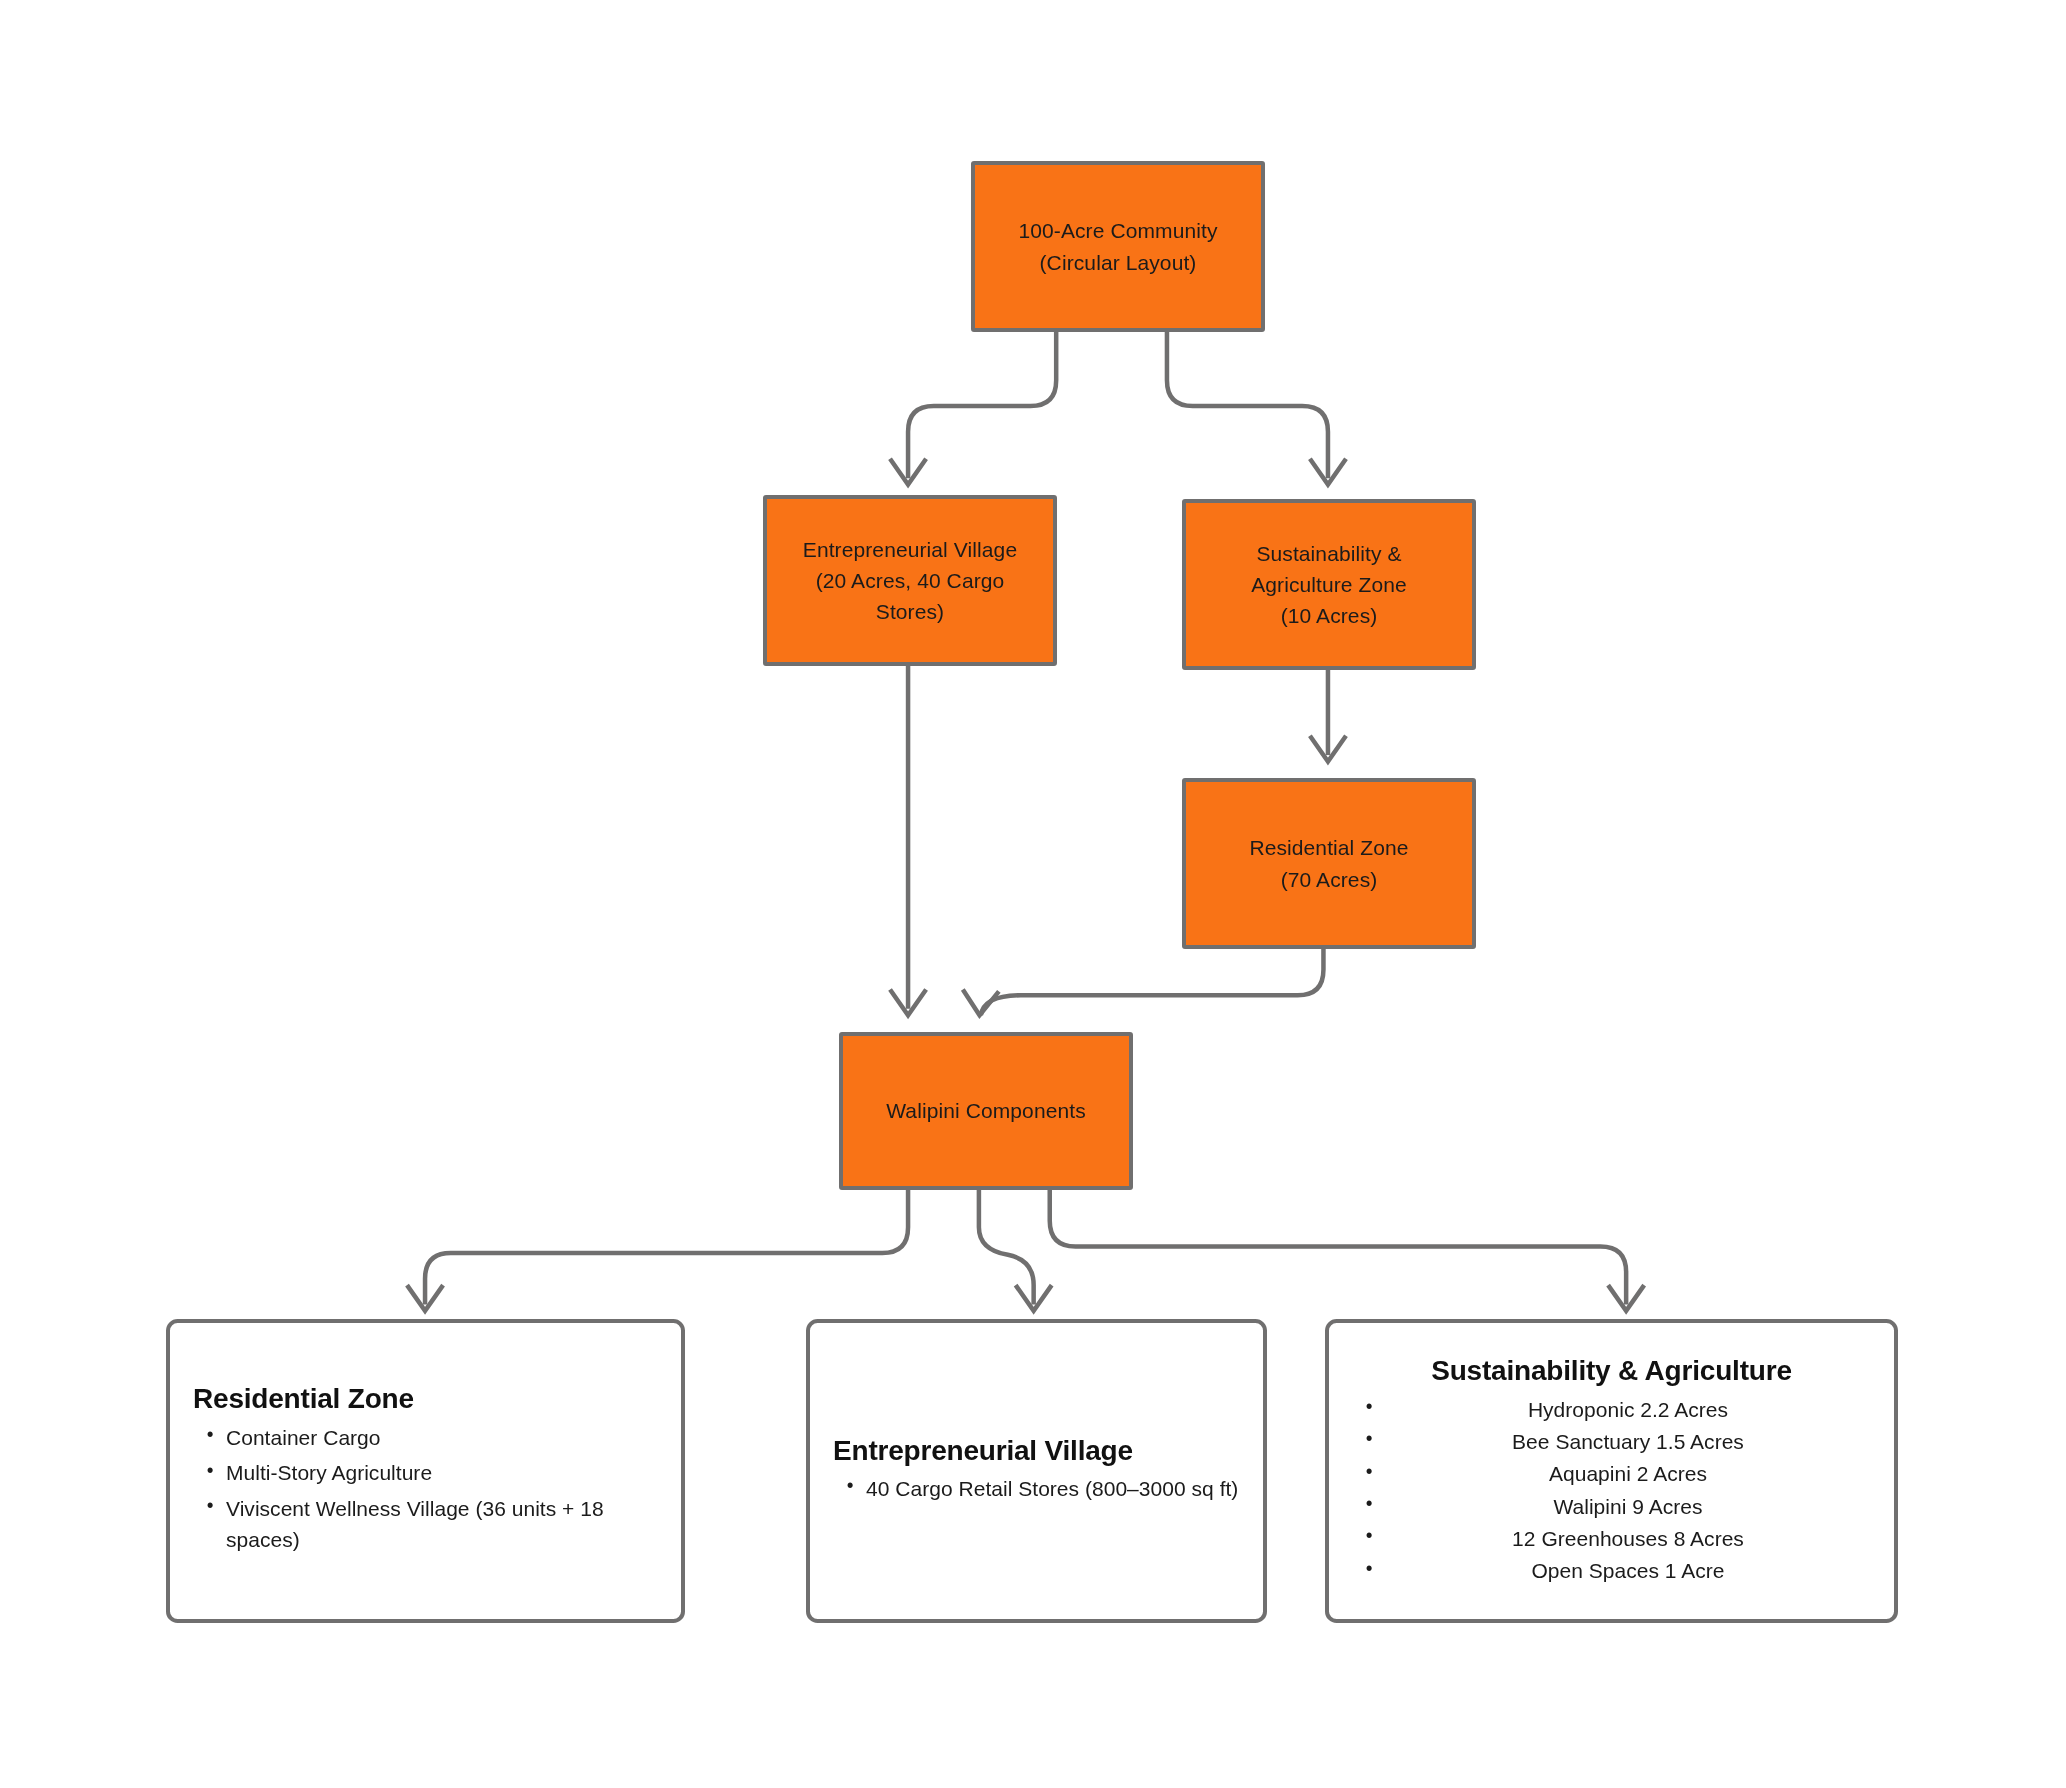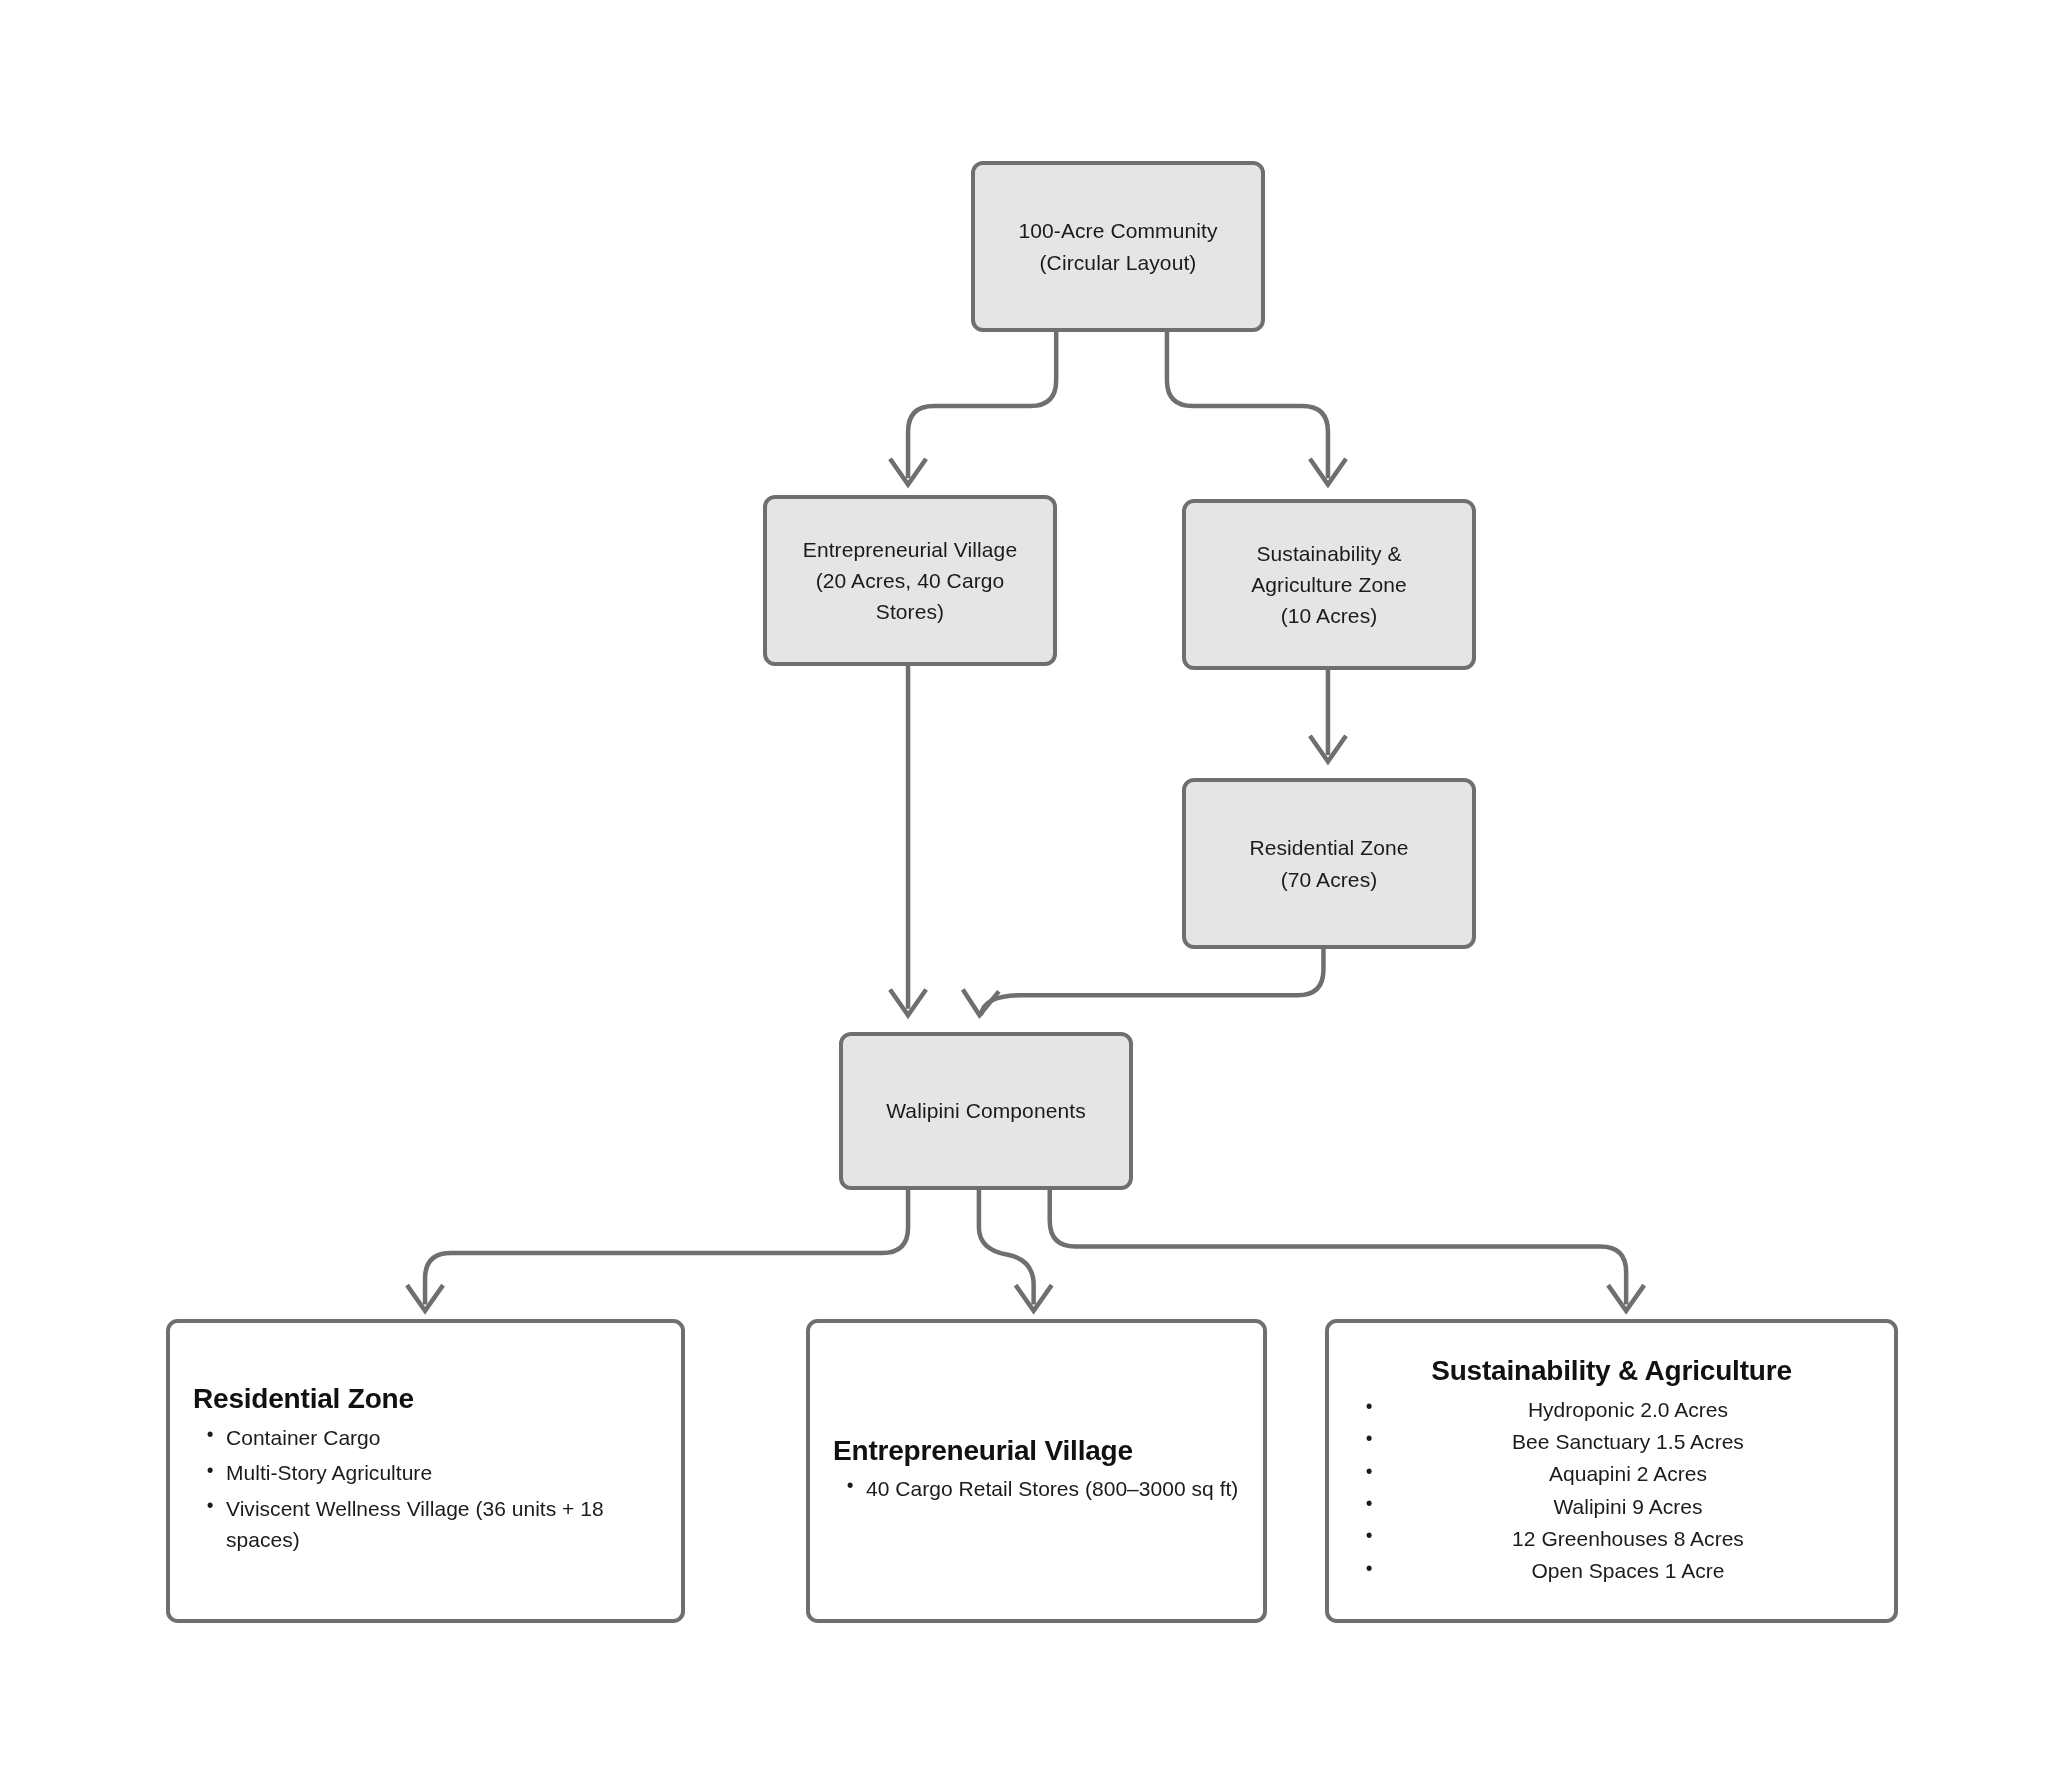--- a/index.html
+++ b/index.html
@@ -37,23 +37,23 @@
   .arrow-head {
     fill: none;
     stroke: #706f6f;
     stroke-width: 7;
     stroke-linecap: butt;
     stroke-linejoin: miter;
   }
   .node {
     position: absolute;
     box-sizing: border-box;
-    background: #e5e5e5;
+    background: #f97316;
     border: 4.5px solid #706f6f;
-    border-radius: 12px;
+    border-radius: 3px;
     display: flex;
     align-items: center;
     justify-content: center;
   }
   .node-label {
     text-align: center;
     color: #1b1b1b;
     font-size: 21px;
     line-height: 1.48;
     letter-spacing: 0.1px;
@@ -181,21 +181,21 @@
       <ul class="card-list">
         <li>40 Cargo Retail Stores (800–3000 sq ft)</li>
       </ul>
     </div>
   </div>
 
   <div class="card" style="left:1325px; top:1319px; width:573px; height:304px;text-align:center;">
     <div class="card-inner">
       <div class="card-title">Sustainability &amp; Agriculture</div>
       <ul class="card-list tight">
-        <li>Hydroponic 2.0 Acres</li>
+        <li>Hydroponic 2.2 Acres</li>
         <li>Bee Sanctuary 1.5 Acres</li>
         <li>Aquapini 2 Acres</li>
         <li>Walipini 9 Acres</li>
         <li>12 Greenhouses 8 Acres</li>
         <li>Open Spaces 1 Acre</li>
       </ul>
     </div>
   </div>
 
 </div>

